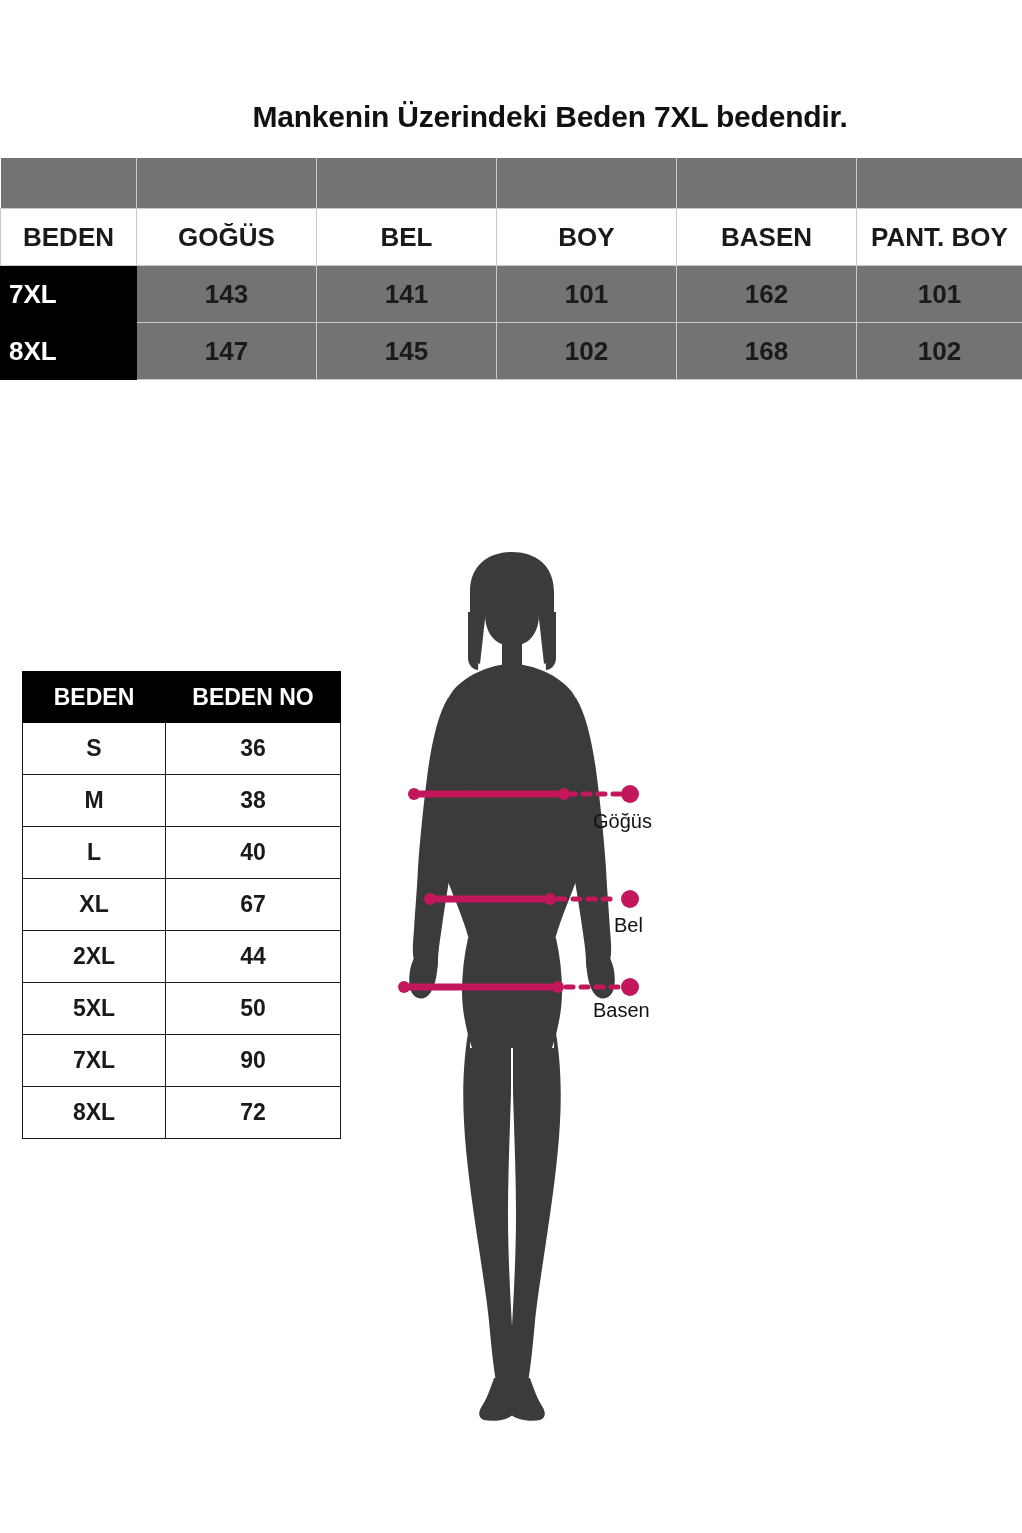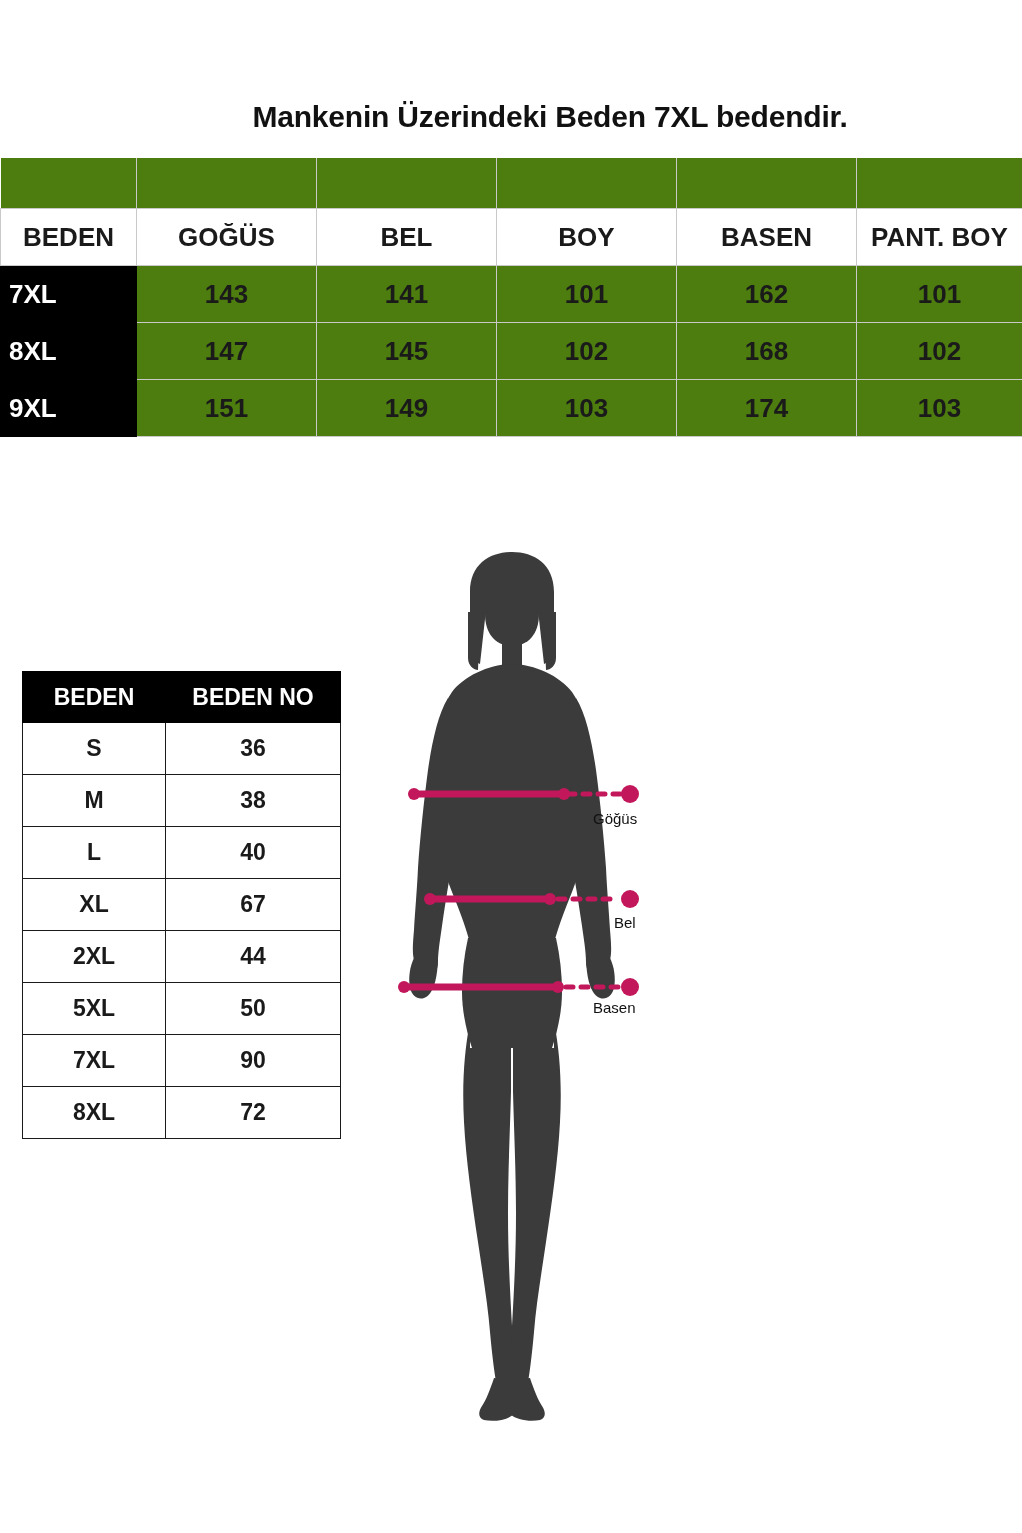--- a/index.html
+++ b/index.html
@@ -59,21 +59,21 @@
     border-right: none;
   }
   .top-table tbody td.row-head {
     background: #000000;
     color: #ffffff;
     border-color: #000000;
     text-align: left;
     padding-left: 8px;
   }
   .top-table tbody td {
-    background: #4d7c0f;
+    background: #737373;
     color: #1a1a1a;
   }
 
   
   .c0 { width: 136px; }
   .c1 { width: 180px; }
   .c2 { width: 180px; }
   .c3 { width: 180px; }
   .c4 { width: 180px; }
   .c5 { width: 166px; }
@@ -113,21 +113,21 @@
     position: absolute;
     left: 352px;
     top: 552px;
     width: 340px;
     height: 880px;
   }
   .figure-wrap svg { display: block; }
 
   .meas-label {
     position: absolute;
-    font-size: 15px;
+    font-size: 20px;
     color: #111111;
     font-family: "Liberation Sans", sans-serif;
     white-space: nowrap;
   }
   .lbl-gogus { left: 241px; top: 258px; }
   .lbl-bel   { left: 262px; top: 362px; }
   .lbl-basen { left: 241px; top: 447px; }
 </style>
 </head>
 <body>
@@ -168,28 +168,20 @@
       <td>162</td>
       <td>101</td>
     </tr>
     <tr>
       <td class="row-head">8XL</td>
       <td>147</td>
       <td>145</td>
       <td>102</td>
       <td>168</td>
       <td>102</td>
-    </tr>
-    <tr>
-      <td class="row-head">9XL</td>
-      <td>151</td>
-      <td>149</td>
-      <td>103</td>
-      <td>174</td>
-      <td>103</td>
     </tr>
   </tbody>
 </table>
 
 <table class="size-table">
   <colgroup>
       <col class="sc0">
       <col class="sc1">
     </colgroup>
   <tbody>

